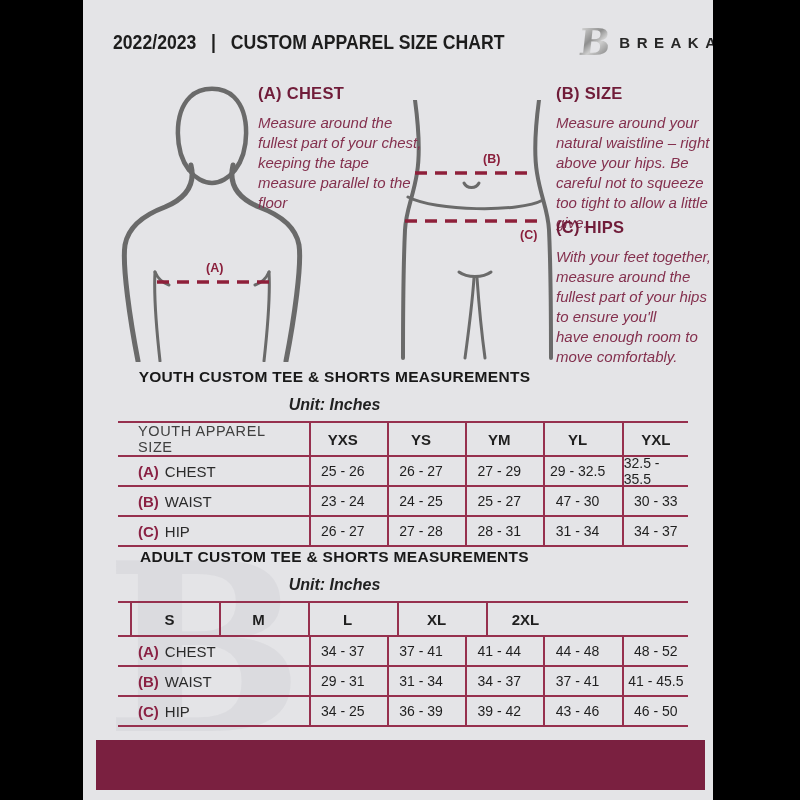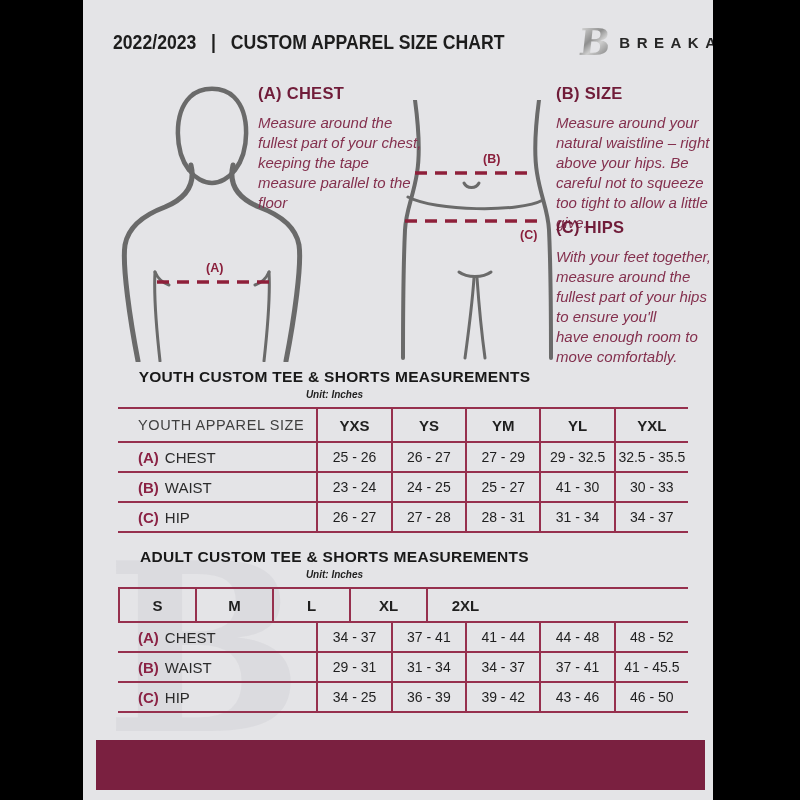--- a/index.html
+++ b/index.html
@@ -53,36 +53,36 @@
     color:#84304e; white-space:pre-line;
   }
   .guide-a { left:175px; top:84px;  width:172px; }
   .guide-b { left:473px; top:84px;  width:158px; }
   .guide-c { left:473px; top:218px; width:162px; }
   
   .table-block { position:absolute; left:0; width:503px; z-index:1; text-align:center; }
   .tb-youth { top:368px; }
   .tb-adult { top:548px; }
   .tbl-title { font-size:15.5px; font-weight:bold; letter-spacing:.3px; color:#191919; }
-  .tbl-unit  { font-size:10px; font-weight:bold; font-style:italic; color:#222; margin-top:3px; }
+  .tbl-unit  { font-size:16px; font-weight:bold; font-style:italic; color:#222; margin-top:10px; }
   .sizetable {
     width:570px; margin:7px 0 0 35px; text-align:left;
     border-top:2px solid #96304e;
   }
   .trow { display:flex; border-bottom:2px solid #96304e; height:28px; align-items:stretch; }
   .trow.thead { height:32px; }
   .cell-label {
     width:185px; padding-left:20px; display:flex; align-items:center;
     font-size:15px; color:#2b2b2b;
   }
   .cell-label.head { font-size:14.5px; color:#3f3f3f; letter-spacing:.6px; }
   .cell {
     width:77px; border-left:2px solid #96304e;
     display:flex; align-items:center; justify-content:center;
-    font-size:14px; color:#1f1f1f; box-sizing:border-box;
+    font-size:14px; color:#1f1f1f; box-sizing:border-box;margin-left:12px;
   }
   .cell.colhead { font-weight:bold; font-size:15px; }
   .pfx { color:#8a2244; font-weight:bold; margin-right:6px; }
   
   .footer-bar {
     position:absolute; left:13px; top:740px; width:609px; height:50px;
     background:#7a2040; z-index:3;
   }
 </style>
 </head>
@@ -169,21 +169,21 @@
           <div class="cell">32.5 - 35.5</div>
         </div>
         <div class="trow">
           <div class="cell-label">
               <span class="pfx">(B)</span>
               <span>WAIST</span>
             </div>
           <div class="cell">23 - 24</div>
           <div class="cell">24 - 25</div>
           <div class="cell">25 - 27</div>
-          <div class="cell">41 - 30</div>
+          <div class="cell">47 - 30</div>
           <div class="cell">30 - 33</div>
         </div>
         <div class="trow">
           <div class="cell-label">
               <span class="pfx">(C)</span>
               <span>HIP</span>
             </div>
           <div class="cell">26 - 27</div>
           <div class="cell">27 - 28</div>
           <div class="cell">28 - 31</div>

